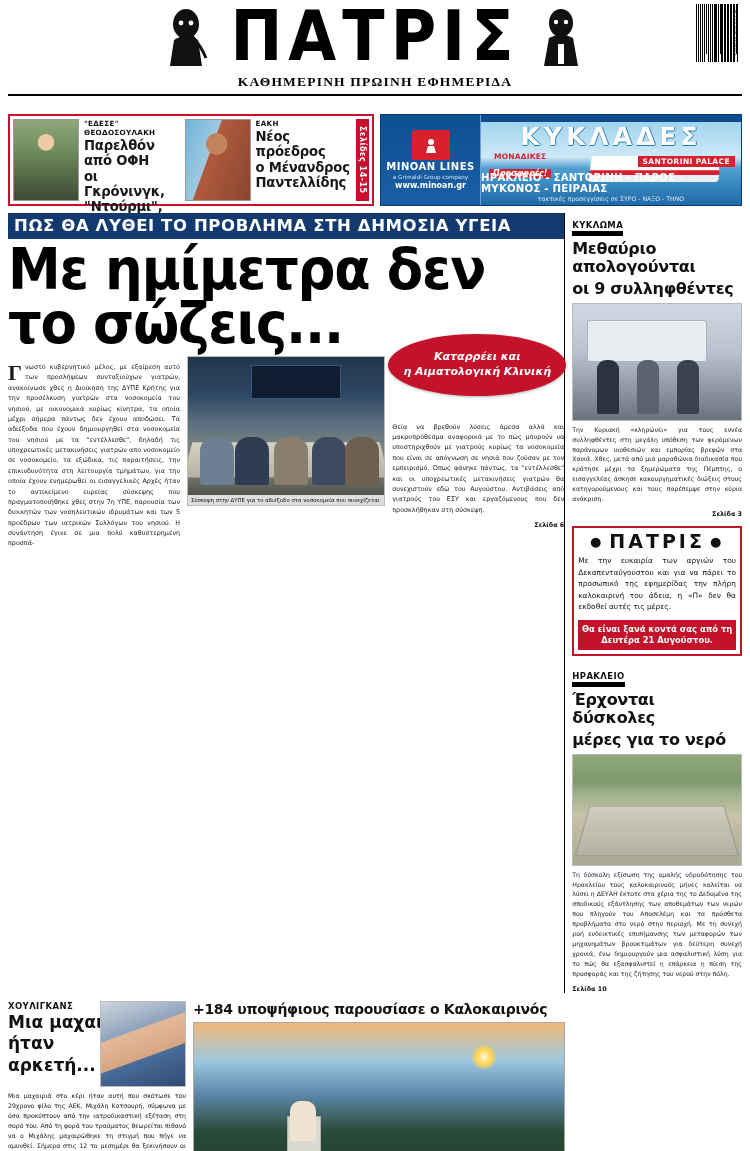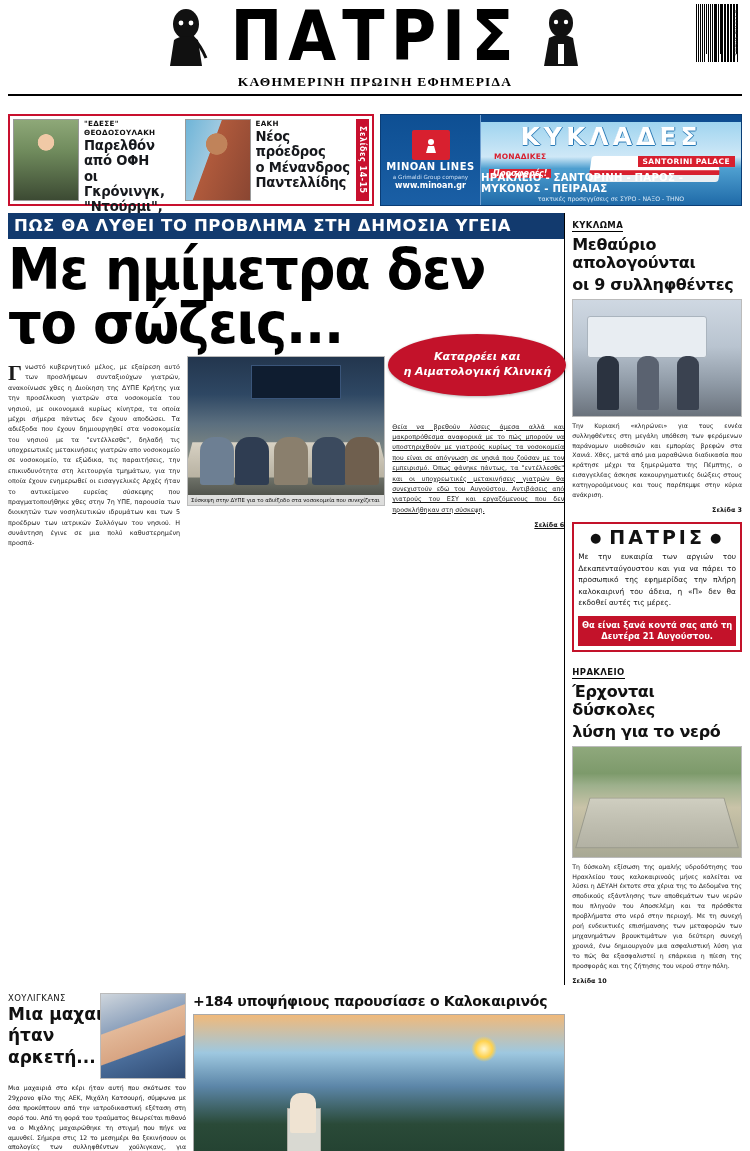--- a/index.html
+++ b/index.html
@@ -189,26 +189,26 @@
     background:rgba(255,255,255,0.82); font-size:5.4px; padding:2px 3px; color:#111;
   }
   .red-oval {
     position:absolute; right:-2px; top:-22px; width:178px; height:62px;
     background:#c3122a; border-radius:50%; color:#fff;
     display:flex; flex-direction:column; align-items:center; justify-content:center;
     font-style:italic; font-weight:700; font-size:11px; line-height:1.3;
     box-shadow: 0 1px 3px rgba(0,0,0,0.3);
   }
   .oval-host { position:relative; }
-  .lead-col-right { width:172px;text-decoration:underline; }
+  .lead-col-right { width:172px; }
   .lead-col-right .t { font-size:6.4px; line-height:1.62; text-align:justify; color:#1a1a1a; margin-top:66px;}
   .pageref { font-weight:700; font-size:6.4px; }
 
   
-  .rc-kicker { font-size:8.5px; font-weight:700; letter-spacing:0.4px; border-bottom:1px solid #000000; display:inline-block; padding-bottom:1px;}
+  .rc-kicker { font-size:8.5px; font-weight:700; letter-spacing:0.4px; border-bottom:5px solid #000000; display:inline-block; padding-bottom:1px;}
   .rc-head { font-size:16px; font-weight:700; line-height:1.12; margin-top:4px; letter-spacing:-0.3px;}
   .rc-photo {
     margin-top:5px; height:118px; border:1px solid #bbb;
     background: linear-gradient(180deg,#cfd8e2 0%,#b9c4d0 40%,#8f9aa6 72%,#6a727c 100%);
     position:relative; overflow:hidden;
   }
   .rc-photo .van { position:absolute; left:8%; top:14%; width:72%; height:36%; background:#e8edf2; border:1px solid #aab4be; border-radius:3px;}
   .rc-photo .fig { position:absolute; bottom:6px; width:22px; height:54px; border-radius:9px 9px 2px 2px;}
   .rc-text { font-size:6.2px; line-height:1.6; text-align:justify; margin-top:4px; color:#1a1a1a;}
 
@@ -229,21 +229,21 @@
   .rc-photo2 .canal {
     position:absolute; left:6%; right:6%; top:40%; bottom:6%;
     background: linear-gradient(180deg,#cfcec0,#b3b2a4);
     transform: perspective(160px) rotateX(32deg);
     border:1px solid #9a9a8c;
   }
 
   
   .band2 { display:flex; gap:7px; margin-top:8px; }
   .b2-left { width: 178px; }
-  .b2-kicker { font-size:8.5px; font-weight:400; letter-spacing:0.4px; }
+  .b2-kicker { font-size:8.5px; font-weight:700; letter-spacing:0.4px; }
   .b2-head { font-size:17px; font-weight:700; line-height:1.14; margin-top:2px; }
   .b2-photo {
     position:absolute; right:0; top:0; width:86px; height:86px; border:1px solid #bbb;
     background: linear-gradient(160deg,#cfd6dd 0%,#8fa3bd 35%,#e3b999 36%,#d8a583 62%,#4a6d9a 63%,#2f4a72 100%);
   }
   .b2-photo-wrap { position:relative; height:86px; }
   .b2-text { font-size:6.2px; line-height:1.6; text-align:justify; margin-top:4px;}
 
   .b2-center { width: 372px; }
   .b2c-head { font-size:14px; font-weight:700; letter-spacing:-0.3px; }
@@ -418,21 +418,21 @@
         <p class="pb-body">Με την ευκαιρία των αργιών του Δεκαπενταύγουστου και για να πάρει το προσωπικό της εφημερίδας την πλήρη καλοκαιρινή του άδεια, η «Π» δεν θα εκδοθεί αυτές τις μέρες.</p>
         <div class="pb-foot">
           <div>Θα είναι ξανά κοντά σας από τη</div>
           <div>Δευτέρα 21 Αυγούστου.</div>
         </div>
       </div>
 
       <div style="margin-top:8px">
         <div class="rc-kicker">ΗΡΑΚΛΕΙΟ</div>
         <div class="rc-head">Έρχονται δύσκολες</div>
-        <div class="rc-head">λύση για το νερό</div>
+        <div class="rc-head">μέρες για το νερό</div>
         <div class="rc-photo2">
           <div class="canal"></div>
         </div>
         <p class="rc-text">Τη δύσκολη εξίσωση της ομαλής υδροδότησης του Ηρακλείου τους καλοκαιρινούς μήνες καλείται να λύσει η ΔΕΥΑΗ έκτοτε στα χέρια της το Δεδομένα της σποδικούς εξάντλησης των αποθεμάτων των νερών που πληγούν του Αποσελέμη και τα πρόσθετα προβλήματα στο νερό στην περιοχή. Με τη συνεχή ροή ενδεικτικές επισήμανσης των μεταφορών των μηχανημάτων βρουκτιμάτων για δεύτερη συνεχή χρονιά, ένω δημιουργούν μια ασφαλιστική λύση για το πώς θα εξασφαλιστεί η επάρκεια η πίεση της προσφοράς και της ζήτησης του νερού στην πόλη.</p>
         <div class="pageref" style="text-align:left">Σελίδα 10</div>
       </div>
     </div>
   </div>
 
   <div class="band2">

